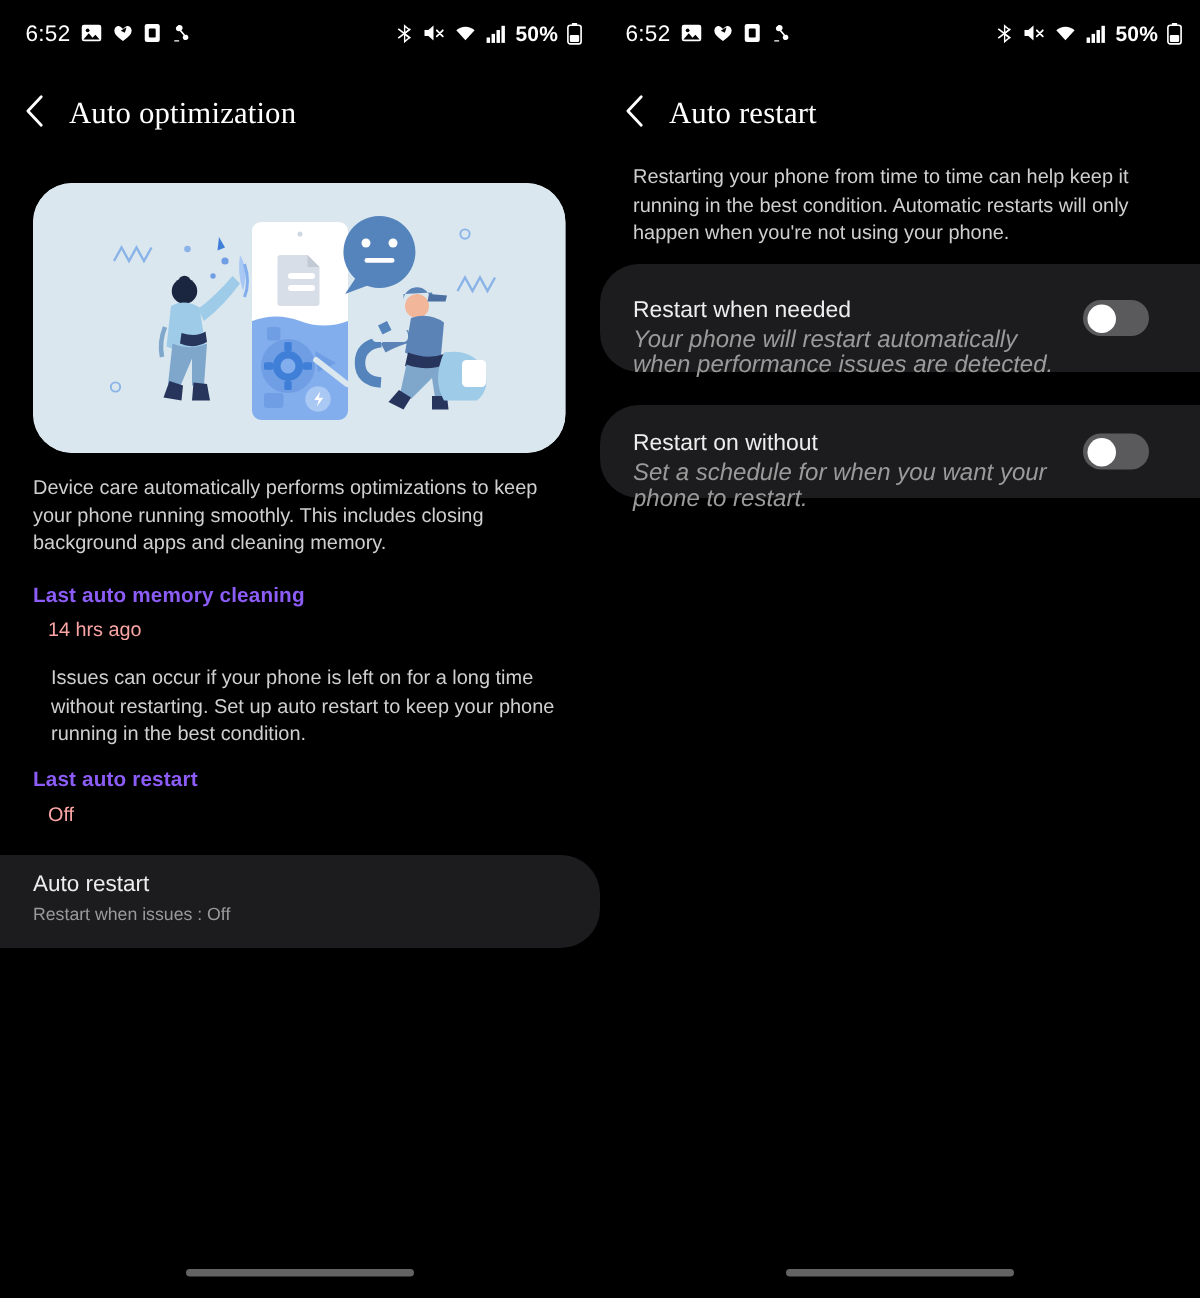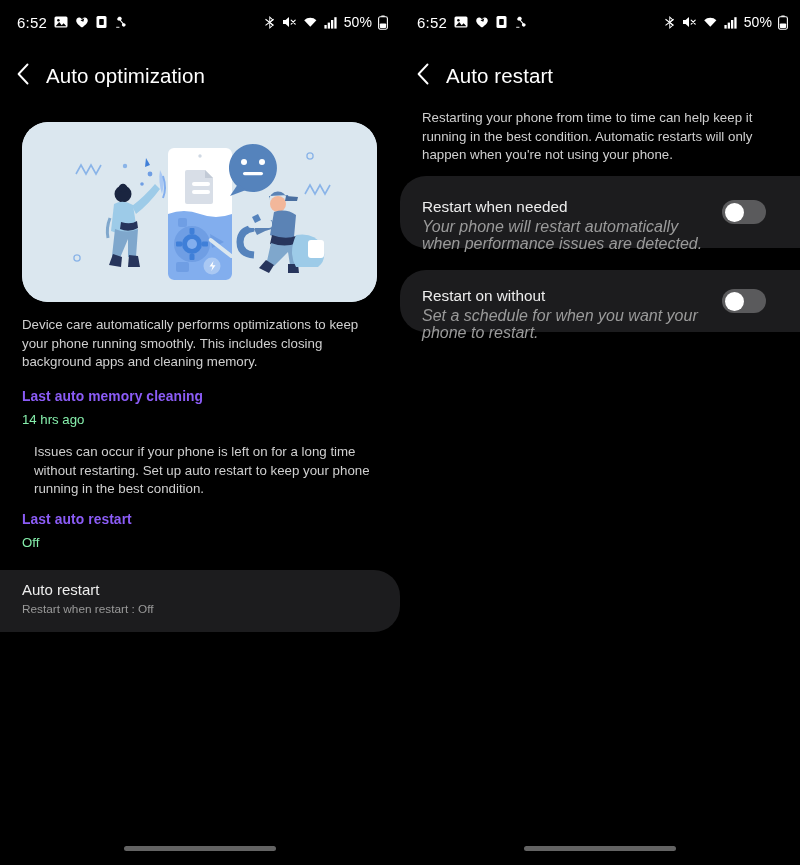--- a/index.html
+++ b/index.html
@@ -15,44 +15,44 @@
   
   .statusbar {
     position: absolute; top: 0; left: 0; width: 400px; height: 44px;
     display: flex; align-items: center; justify-content: space-between;
     padding: 0 12px 0 17px; color: #fff;
   }
   .sb-left { display: flex; align-items: center; gap: 7px; }
   .sb-right { display: flex; align-items: center; gap: 6px; }
   .sb-time { font-size: 15px; letter-spacing: .2px; color: #fff; }
   .sb-ico { display: inline-flex; align-items: center; justify-content: center; }
-  .sb-pct { font-size: 14px; color: #fff; letter-spacing: .1px; }
-
-  
-  .header { position: absolute; top: 56px; left: 0; width: 400px; height: 40px; display: flex; align-items: center; }
+  .sb-pct { font-size: 14px; color: #fff; letter-spacing: .1px; font-weight: bold; }
+
+  
+  .header { position: absolute; top: 56px; left: 0; width: 400px; height: 40px; display: flex; align-items: center; font-family: Liberation Serif, serif; }
   .back-btn { width: 46px; height: 40px; display: flex; align-items: center; justify-content: center; }
   .title { font-size: 20.5px; color: #fff; letter-spacing: .1px; }
 
   
   .illu-wrap { position: absolute; left: 22px; top: 122px; width: 355px; height: 180px; }
   .illu {
     width: 100%; height: 100%; border-radius: 26px;
     background: #dbe7ef; overflow: hidden; display: block;
   }
 
   
   .para {
     position: absolute; left: 22px; width: 352px;
     color: #cfcfcf; font-size: 13.3px; line-height: 18.6px;
   }
   .lbl {
     position: absolute; left: 22px; color: #8b5cf6;
     font-size: 13.8px; font-weight: bold; letter-spacing: .1px;
   }
-  .val { position: absolute; left: 22px; color: #86efac; font-size: 13.2px; }
+  .val { position: absolute; left: 32px; color: #fca5a5; font-size: 13.2px; }
 
   
   .card-left {
     position: absolute; left: -28px; top: 570px; width: 428px; height: 62px;
     background: #1c1c1e; border-radius: 26px;
     padding: 10px 0 0 50px;
   }
   .card-left .ct { color: #ededed; font-size: 15px; line-height: 20px; }
   .card-left .cs { color: #9a9a9a; font-size: 11.8px; line-height: 17px; margin-top: 1px; }
 
@@ -248,21 +248,21 @@
     <div class="para" style="top:316px;">Device care automatically performs optimizations to keep your phone running smoothly. This includes closing background apps and cleaning memory.</div>
     <div class="lbl" style="top:389px;">Last auto memory cleaning</div>
     <div class="val" style="top:412px;">14 hrs ago</div>
 
     <div class="para" style="top:443px;margin-left:12px;">Issues can occur if your phone is left on for a long time without restarting. Set up auto restart to keep your phone running in the best condition.</div>
     <div class="lbl" style="top:512px;">Last auto restart</div>
     <div class="val" style="top:535px;">Off</div>
 
     <div class="card-left">
       <div class="ct">Auto restart</div>
-      <div class="cs">Restart when restart : Off</div>
+      <div class="cs">Restart when issues : Off</div>
     </div>
 
     <div class="gesture"></div>
   </div>
 
   <div class="panel">
 
     <div class="statusbar">
       <div class="sb-left">
         <span class="sb-time">6:52</span>

